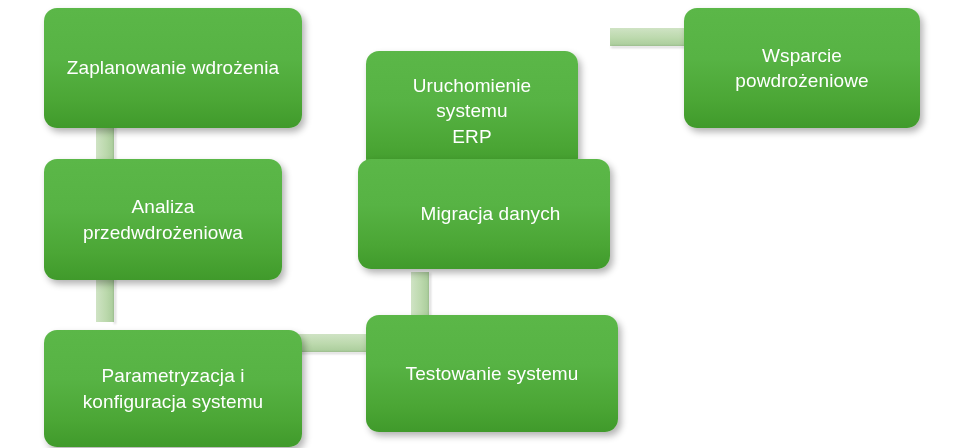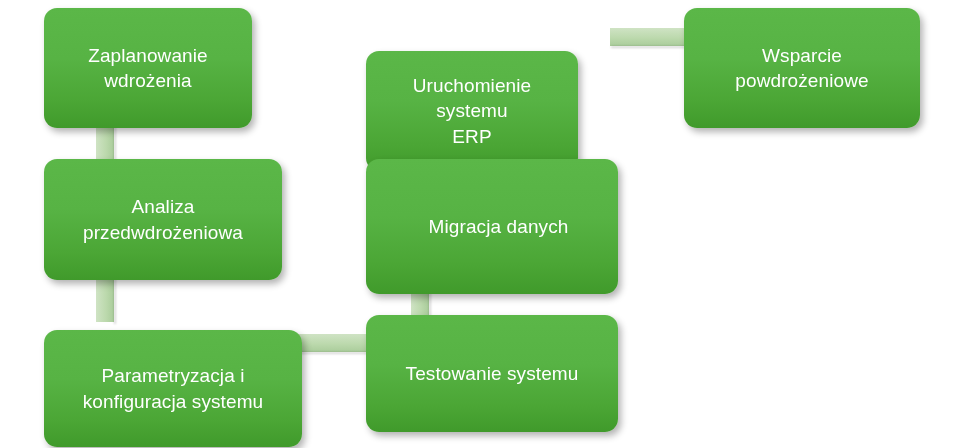--- a/index.html
+++ b/index.html
@@ -75,36 +75,36 @@
 <div id="diagram">
   <div id="connector-layer">
       <div class="connector vertical" style="left: 96px; top: 120px; width: 18px; height: 46px;"></div>
       <div class="connector vertical" style="left: 96px; top: 272px; width: 18px; height: 50px;"></div>
       <div class="connector" style="left: 294px; top: 334px; width: 80px; height: 18px;"></div>
       <div class="connector vertical" style="left: 411px; top: 272px; width: 18px; height: 50px;"></div>
       <div class="connector vertical" style="left: 411px; top: 120px; width: 18px; height: 46px;"></div>
       <div class="connector" style="left: 610px; top: 28px; width: 82px; height: 18px;"></div>
     </div>
   <div id="node-layer">
-      <div class="node" style="left: 44px; top: 8px; width: 208px; height: 120px;">
+      <div class="node" style="left: 44px; top: 8px; width: 258px; height: 120px;">
         <div class="node-label">Zaplanowanie wdrożenia</div>
       </div>
       <div class="node" style="left: 366px; top: 8px; width: 212px; height: 120px; margin-top: 43px;">
         <div class="node-label">Uruchomienie systemu
 ERP</div>
       </div>
       <div class="node" style="left: 684px; top: 8px; width: 236px; height: 120px;">
         <div class="node-label">Wsparcie
 powdrożeniowe</div>
       </div>
       <div class="node" style="left: 44px; top: 159px; width: 238px; height: 121px;">
         <div class="node-label">Analiza
 przedwdrożeniowa</div>
       </div>
-      <div class="node" style="left: 366px; top: 159px; width: 252px; height: 135px; padding-left: 27px;">
+      <div class="node" style="left: 358px; top: 159px; width: 252px; height: 110px; padding-left: 27px;">
         <div class="node-label">Migracja danych</div>
       </div>
       <div class="node" style="left: 44px; top: 315px; width: 258px; height: 117px; margin-top: 15px;">
         <div class="node-label">Parametryzacja i
 konfiguracja systemu</div>
       </div>
       <div class="node" style="left: 366px; top: 315px; width: 252px; height: 117px;">
         <div class="node-label">Testowanie systemu</div>
       </div>
     </div>

